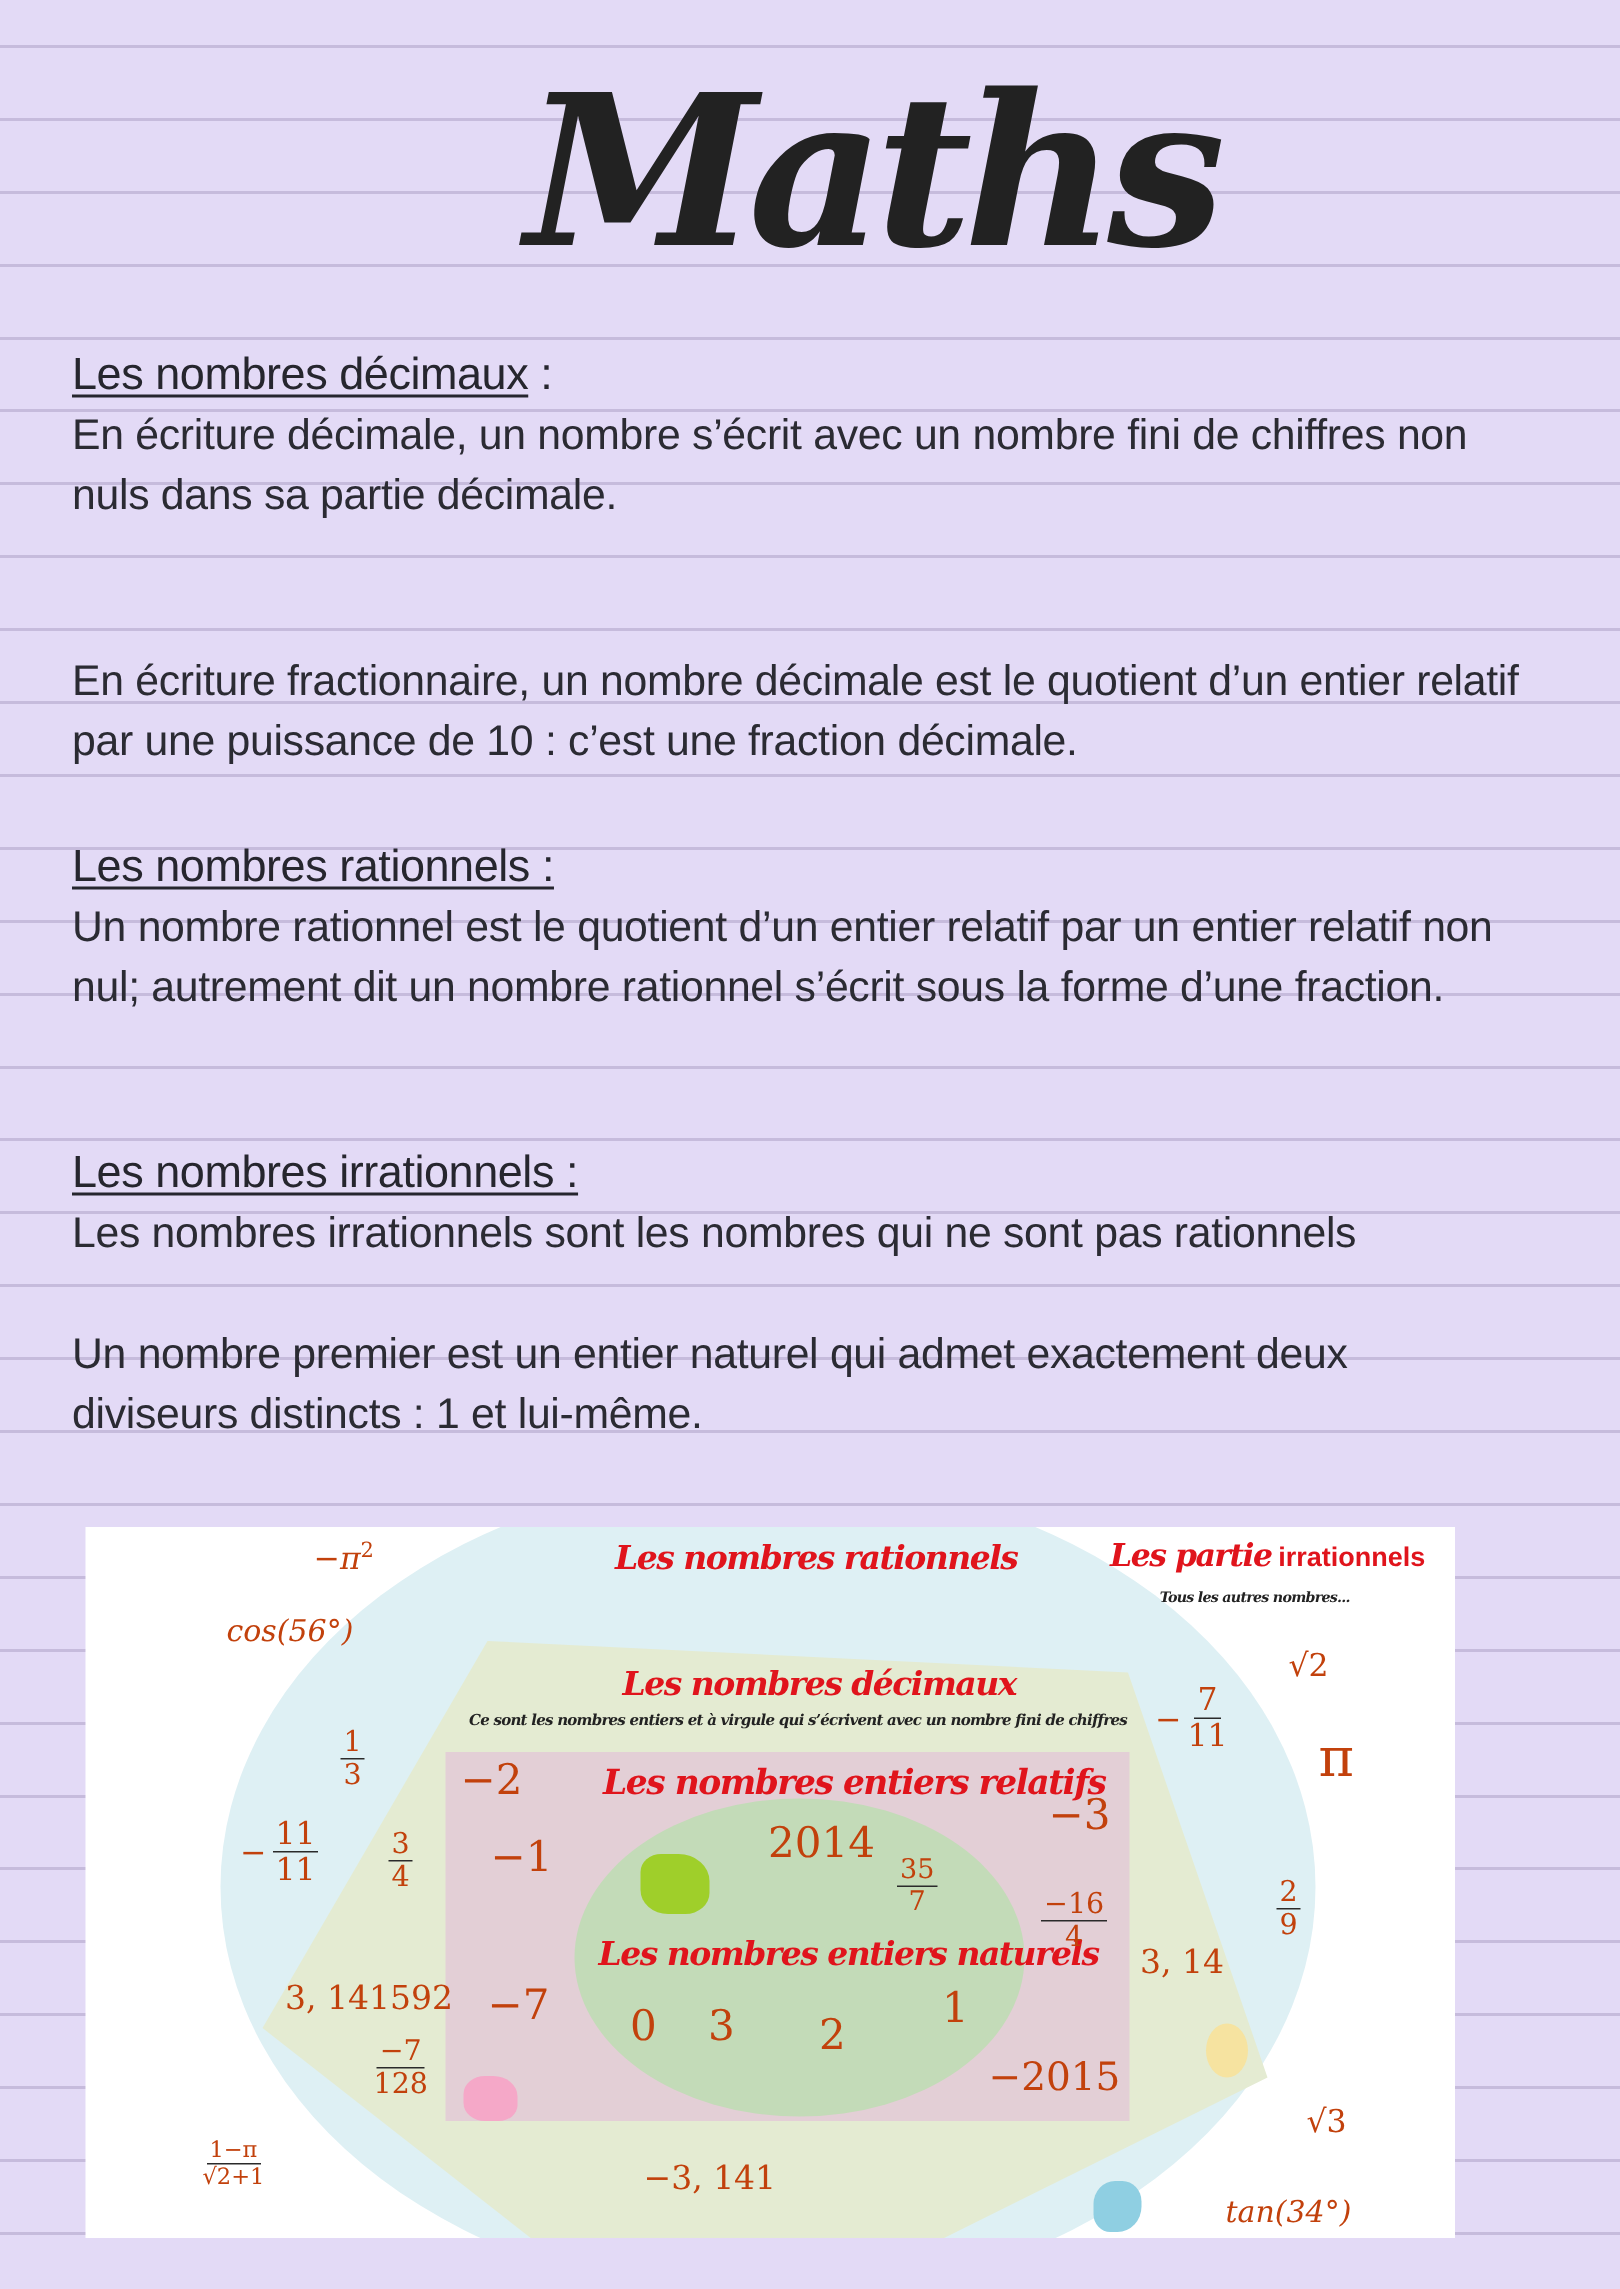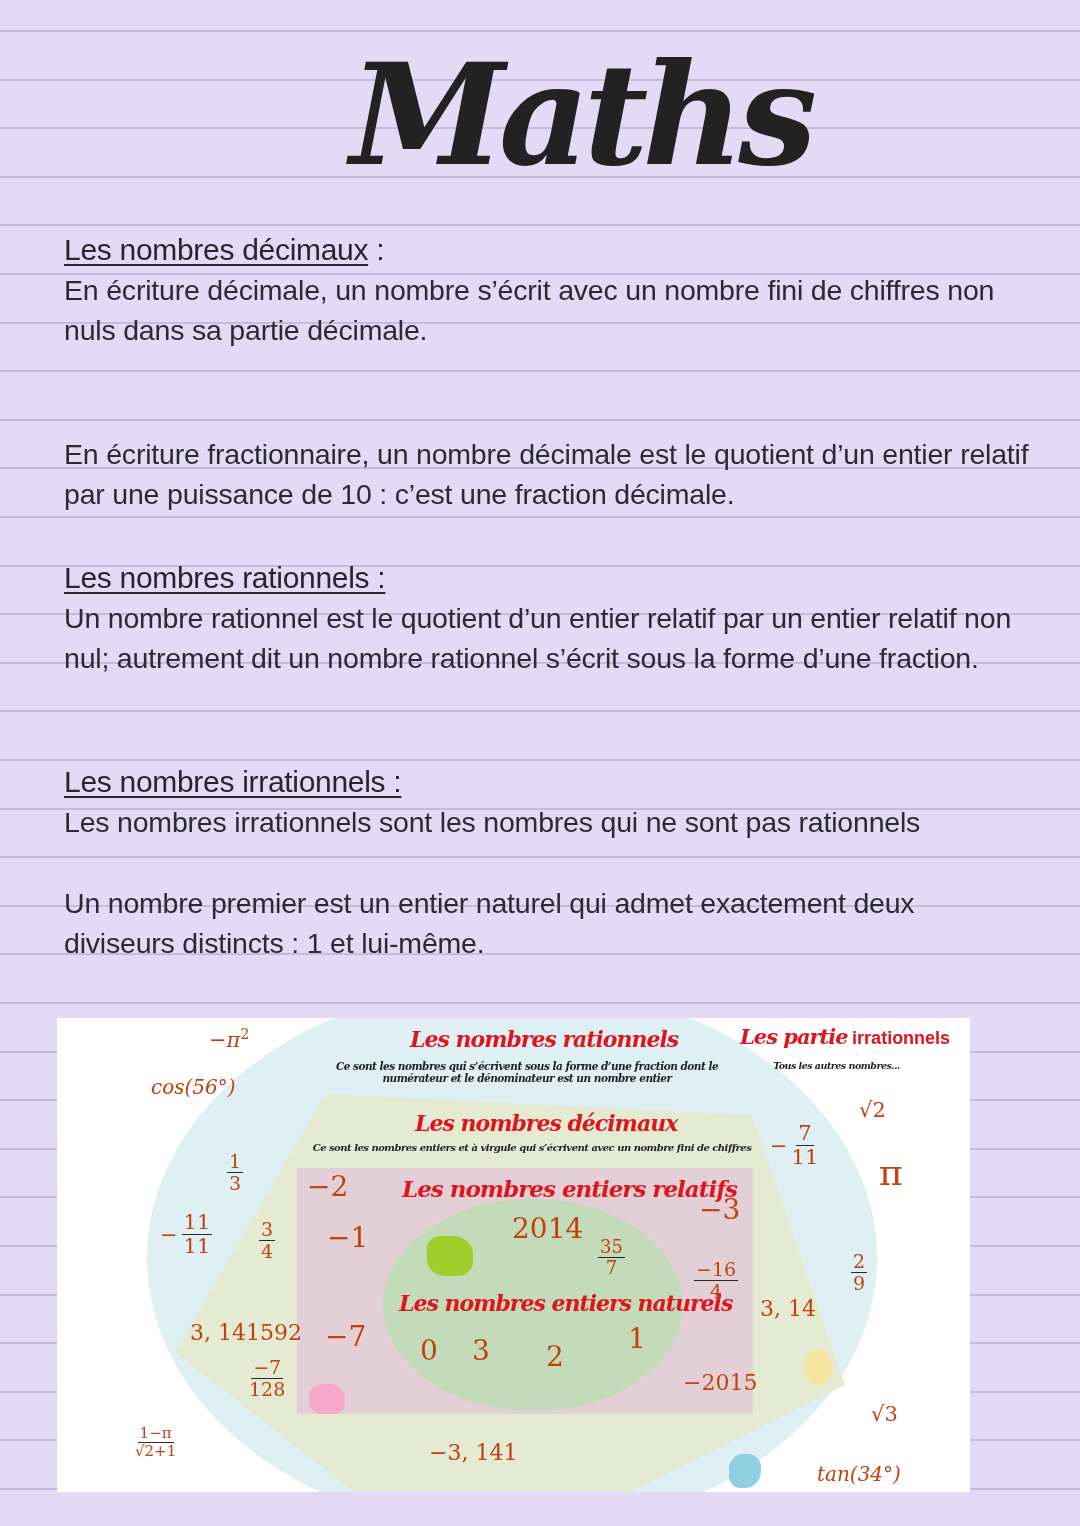--- a/index.html
+++ b/index.html
@@ -15,21 +15,21 @@
     color: #2b2b33;
   }
   .title {
     position: absolute; left: 350px; top: 30px; width: 350px; height: 180px;
   }
   .title-text {
     position: absolute; left: 0; top: 0; width: 100%; text-align: center;
     font-family: "DejaVu Serif", serif; font-style: italic; font-weight: bold;
     font-size: 140px; letter-spacing: -6px; color: #222; line-height: 170px;
   }
-  .section { position: absolute; left: 48px; width: 990px; margin-left: 16px; }
+  .section { position: absolute; left: 48px; width: 990px; }
   .heading {
     font-size: 30px; line-height: 40px; color: #26262e;
     letter-spacing: -0.3px;
   }
   .heading .ul { text-decoration: underline; text-decoration-thickness: 2px; text-underline-offset: 4px; }
   .para { font-size: 28.5px; line-height: 40.3px; color: #2b2b33; letter-spacing: -0.2px; }
 
   
   .diagram {
     position: absolute; left: 57px; top: 1018px; width: 913px; height: 474px;
@@ -95,24 +95,20 @@
     <rect x="240" y="150" width="456" height="246" fill="#e3cfd6"></rect>
     <ellipse cx="476" cy="287" rx="150" ry="106" fill="#c3dbb8"></ellipse>
   </svg>
 
   <div class="blob" style="left:370px;top:218px;width:46px;height:40px;background:#9fcf2a;border-radius:30% 45% 35% 40%;"></div>
   <div class="blob" style="left:252px;top:366px;width:36px;height:30px;background:#f5a8c8;border-radius:40% 45% 35% 40%;"></div>
   <div class="blob" style="left:747px;top:331px;width:28px;height:36px;background:#f6e3a0;border-radius:50%;"></div>
   <div class="blob" style="left:672px;top:436px;width:32px;height:34px;background:#8fcfe2;border-radius:45% 40% 50% 35%;"></div>
 
   <div class="lbl red-title" style="left:353px;top:8px;font-size:22px;">Les nombres rationnels</div>
-  <div class="lbl desc" style="left:270px;top:42px;width:400px;">
-    <div>Ce sont les nombres qui s’écrivent sous la forme d’une fraction dont le</div>
-    <div>numérateur et le dénominateur est un nombre entier</div>
-  </div>
 
   <div class="lbl" style="left:683px;top:6px;">
     <span class="red-title" style="font-size:21px;">Les partie</span>
     <span style="font-family:'Liberation Sans',sans-serif;font-weight:bold;font-size:18px;color:#e0141c;">irrationnels</span>
   </div>
   <div class="lbl desc" style="left:712px;top:42px;width:135px;font-size:9.5px;">Tous les autres nombres...</div>
 
   <div class="lbl red-title" style="left:358px;top:92px;font-size:22px;">Les nombres décimaux</div>
   <div class="lbl desc" style="left:250px;top:124px;width:450px;font-size:10px;">Ce sont les nombres entiers et à virgule qui s’écrivent avec un nombre fini de chiffres</div>
 
@@ -184,21 +180,21 @@
   <div class="lbl math" style="left:250px;top:152px;font-size:28px;">−2</div>
   <div class="lbl math" style="left:270px;top:203px;font-size:28px;">−1</div>
   <div class="lbl math" style="left:268px;top:302px;font-size:28px;">−7</div>
   <div class="lbl math" style="left:642px;top:175px;font-size:28px;">−3</div>
   <div class="lbl math" style="left:637px;top:242px;font-size:19px;">
     <span class="frac">
         <span class="num">−16</span>
         <span class="den">4</span>
       </span>
   </div>
-  <div class="lbl math" style="left:602px;top:352px;font-size:22px;margin-left:24px;">−2015</div>
+  <div class="lbl math" style="left:602px;top:352px;font-size:26px;">−2015</div>
 
   <div class="lbl math" style="left:455px;top:194px;font-size:28px;">2014</div>
   <div class="lbl math" style="left:541px;top:220px;font-size:18px;">
     <span class="frac">
         <span class="num">35</span>
         <span class="den">7</span>
       </span>
   </div>
   <div class="lbl math" style="left:363px;top:316px;font-size:28px;">0</div>
   <div class="lbl math" style="left:415px;top:316px;font-size:28px;">3</div>

